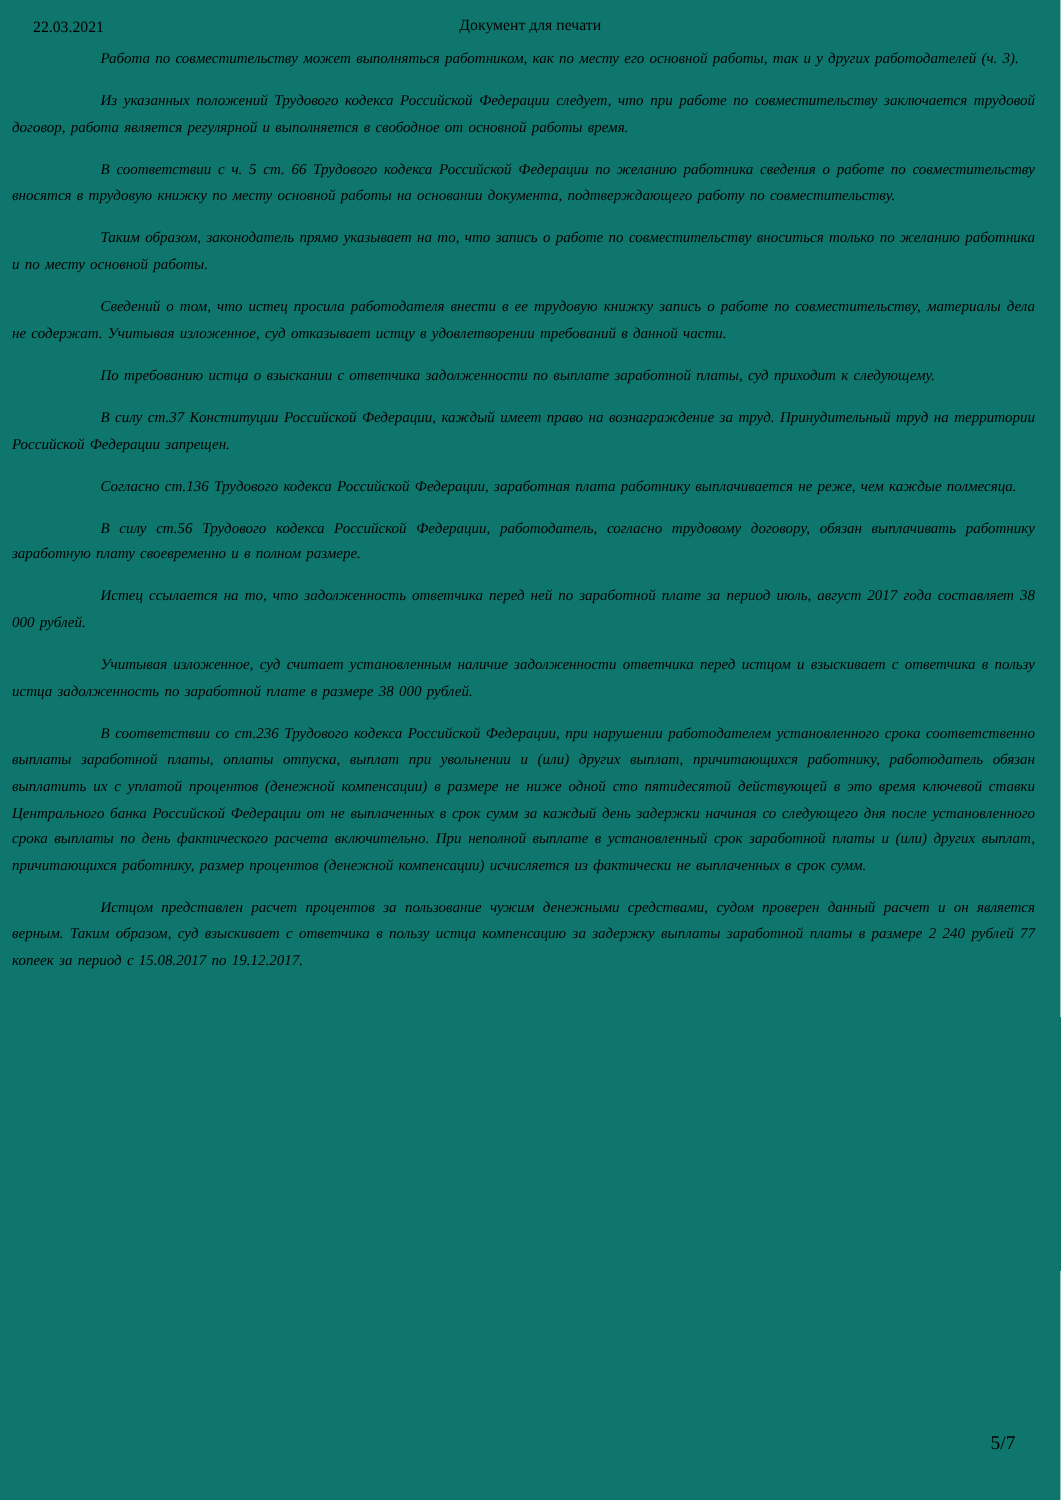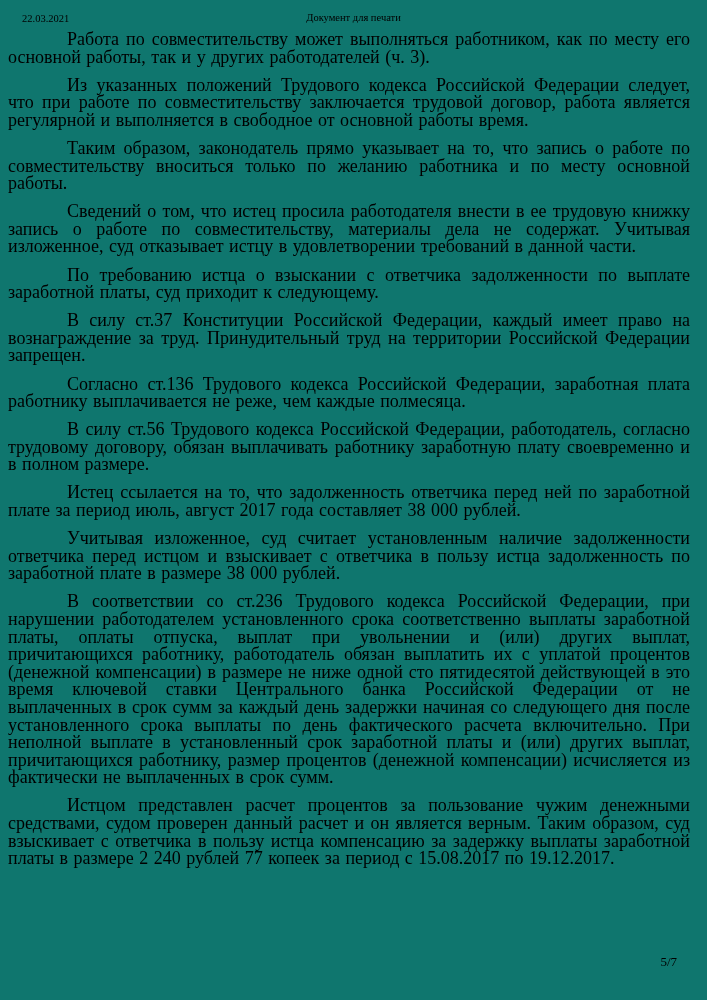--- a/index.html
+++ b/index.html
@@ -37,25 +37,26 @@
     width: 100%;
   }
   .doc-body {
     position: absolute;
     top: 31px;
     left: 8px;
     right: 17px;
   }
   .doc-body p {
     margin: 0 0 10.5px 0;
-    font-size: 18px;
+    font-size: 10px;
     line-height: 17.6px;
     text-align: justify;
     text-indent: 59px;
     word-spacing: 1px;
+    font-style: italic;
   }
   .print-footer {
     position: absolute;
     top: 956px;
     right: 30px;
     font-size: 13px;
     line-height: 12px;
   }
 </style>
 </head>
@@ -64,20 +65,21 @@
 <div class="page">
 
   <div class="print-header">
     <span class="print-date">22.03.2021</span>
     <span class="print-title">Документ для печати</span>
   </div>
 
   <div class="doc-body">
     <p>Работа по совместительству может выполняться работником, как по месту его основной работы, так и у других работодателей (ч. 3).</p>
     <p>Из указанных положений Трудового кодекса Российской Федерации следует, что при работе по совместительству заключается трудовой договор, работа является регулярной и выполняется в свободное от основной работы время.</p>
+    <p>В соответствии с ч. 5 ст. 66 Трудового кодекса Российской Федерации по желанию работника сведения о работе по совместительству вносятся в трудовую книжку по месту основной работы на основании документа, подтверждающего работу по совместительству.</p>
     <p>Таким образом, законодатель прямо указывает на то, что запись о работе по совместительству вноситься только по желанию работника и по месту основной работы.</p>
     <p>Сведений о том, что истец просила работодателя внести в ее трудовую книжку запись о работе по совместительству, материалы дела не содержат. Учитывая изложенное, суд отказывает истцу в удовлетворении требований в данной части.</p>
     <p>По требованию истца о взыскании с ответчика задолженности по выплате заработной платы, суд приходит к следующему.</p>
     <p>В силу ст.37 Конституции Российской Федерации, каждый имеет право на вознаграждение за труд. Принудительный труд на территории Российской Федерации запрещен.</p>
     <p>Согласно ст.136 Трудового кодекса Российской Федерации, заработная плата работнику выплачивается не реже, чем каждые полмесяца.</p>
     <p>В силу ст.56 Трудового кодекса Российской Федерации, работодатель, согласно трудовому договору, обязан выплачивать работнику заработную плату своевременно и в полном размере.</p>
     <p>Истец ссылается на то, что задолженность ответчика перед ней по заработной плате за период июль, август 2017 года составляет 38 000 рублей.</p>
     <p>Учитывая изложенное, суд считает установленным наличие задолженности ответчика перед истцом и взыскивает с ответчика в пользу истца задолженность по заработной плате в размере 38 000 рублей.</p>
     <p>В соответствии со ст.236 Трудового кодекса Российской Федерации, при нарушении работодателем установленного срока соответственно выплаты заработной платы, оплаты отпуска, выплат при увольнении и (или) других выплат, причитающихся работнику, работодатель обязан выплатить их с уплатой процентов (денежной компенсации) в размере не ниже одной сто пятидесятой действующей в это время ключевой ставки Центрального банка Российской Федерации от не выплаченных в срок сумм за каждый день задержки начиная со следующего дня после установленного срока выплаты по день фактического расчета включительно. При неполной выплате в установленный срок заработной платы и (или) других выплат, причитающихся работнику, размер процентов (денежной компенсации) исчисляется из фактически не выплаченных в срок сумм.</p>
     <p>Истцом представлен расчет процентов за пользование чужим денежными средствами, судом проверен данный расчет и он является верным. Таким образом, суд взыскивает с ответчика в пользу истца компенсацию за задержку выплаты заработной платы в размере 2 240 рублей 77 копеек за период с 15.08.2017 по 19.12.2017.</p>

